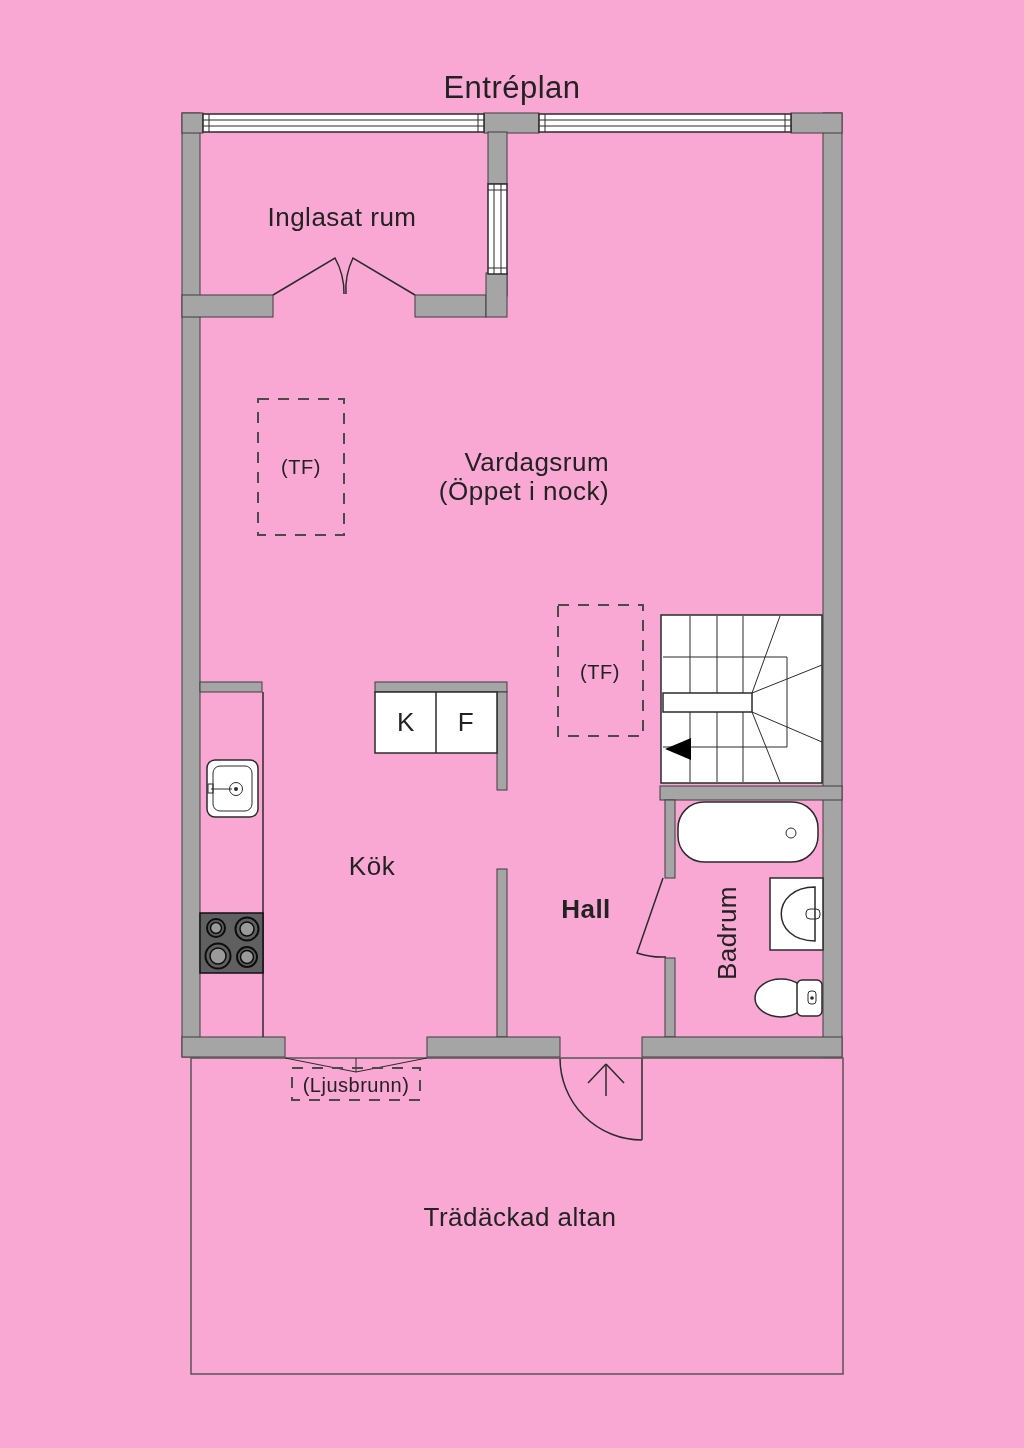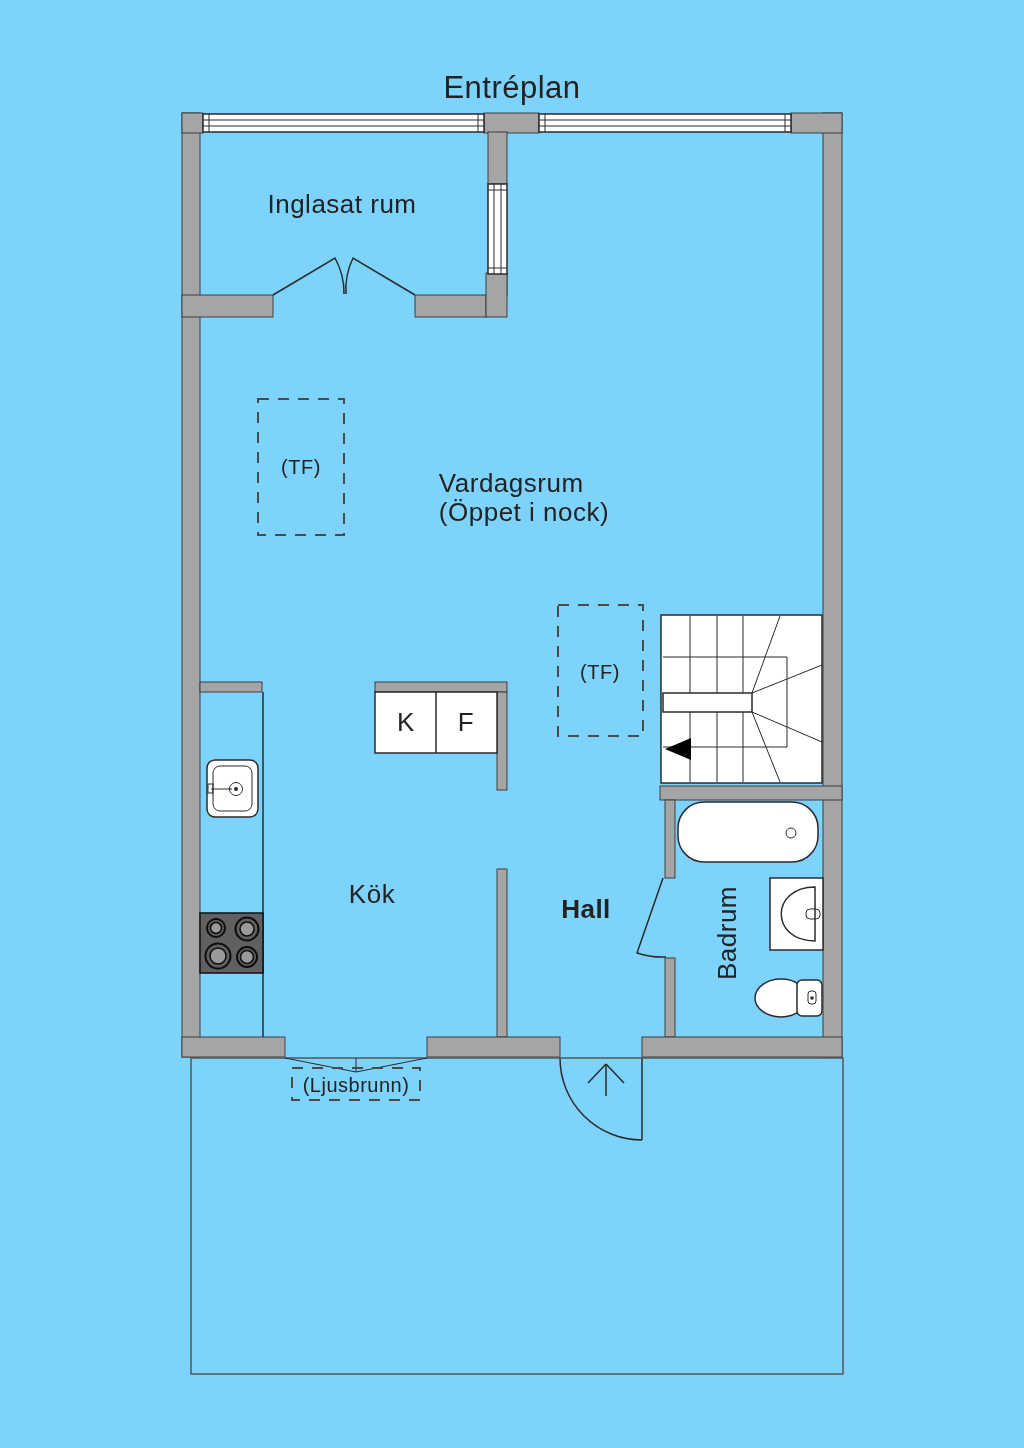--- a/index.html
+++ b/index.html
@@ -1,19 +1,19 @@
 <!DOCTYPE html>
 <html style="--wall: #a5a5a5; --outline: #3f3f3f; --line: #2b2b2b; --stove: #606060; --burner: #9a9a9a; --text: #222222;"><head>
 <meta charset="utf-8">
 <style>
   html,body{margin:0;padding:0;background:#ffffff;}
   #canvas{
     position:relative;
     width:1024px;height:1448px;
-    background:#7dd3fc;
+    background:#f9a8d4;
     font-family:"Liberation Sans", sans-serif;
     color:var(--text,#222);
     overflow:hidden;
   }
   svg{position:absolute;left:0;top:0;}
   .wall{fill:var(--wall,#a5a5a5);stroke:var(--outline,#3f3f3f);stroke-width:1;}
   .win{fill:#ffffff;stroke:var(--line,#2b2b2b);stroke-width:1.5;}
   .ln{stroke:var(--line,#2b2b2b);stroke-width:1.5;fill:none;}
   .thin{stroke:var(--line,#2b2b2b);stroke-width:1;fill:none;}
   .fixture{fill:#ffffff;stroke:var(--line,#2b2b2b);stroke-width:1.5;}
@@ -21,21 +21,21 @@
   .lbl{
     position:absolute;
     transform:translate(-50%,-50%);
     white-space:nowrap;
     font-size:26px;
     letter-spacing:0.5px;
     color:var(--text,#222);
   }
   .lbl.small{font-size:20px;}
   .lbl.title{font-size:31px;}
-  .lbl.center2{text-align:left;line-height:29px;margin-top:21px;}
+  .lbl.center2{text-align:right;line-height:29px;}
   .lbl.rot{transform:translate(-50%,-50%) rotate(-90deg);}
 </style>
 </head>
 <body>
 
 <div id="canvas">
 
   <svg width="1024" height="1448" viewBox="0 0 1024 1448">
 
     <g>
@@ -174,26 +174,27 @@
     </g>
 
     <g>
       <rect class="dashed" x="258" y="399" width="86" height="136"></rect>
       <rect class="dashed" x="558" y="605" width="85" height="131"></rect>
       <rect class="dashed" x="292" y="1068" width="128" height="32"></rect>
     </g>
   </svg>
 
   <div class="lbl title" style="left:512px;top:88px;">Entréplan</div>
-  <div class="lbl" style="left:342px;top:204px;text-align:center;">Inglasat rum</div>
+  <div class="lbl" style="left:342px;top:217px;text-align:center;">Inglasat rum</div>
   <div class="lbl center2" style="left:524px;top:477px;">
     <div>Vardagsrum</div>
     <div>(Öppet i nock)</div>
   </div>
   <div class="lbl small" style="left:301px;top:467px;">(TF)</div>
   <div class="lbl small" style="left:600px;top:672px;">(TF)</div>
   <div class="lbl" style="left:406px;top:722px;">K</div>
   <div class="lbl" style="left:466px;top:722px;">F</div>
-  <div class="lbl" style="left:372px;top:894px;">Kök</div>
+  <div class="lbl" style="left:372px;top:866px;">Kök</div>
   <div class="lbl" style="left:586px;top:909px;font-weight:bold;">Hall</div>
   <div class="lbl rot" style="left:727px;top:933px;">Badrum</div>
   <div class="lbl small" style="left:356px;top:1085px;text-align:center;">(Ljusbrunn)</div>
+  <div class="lbl" style="left:520px;top:1217px;">Trädäckad altan</div>
 </div>
 
 </body></html>

